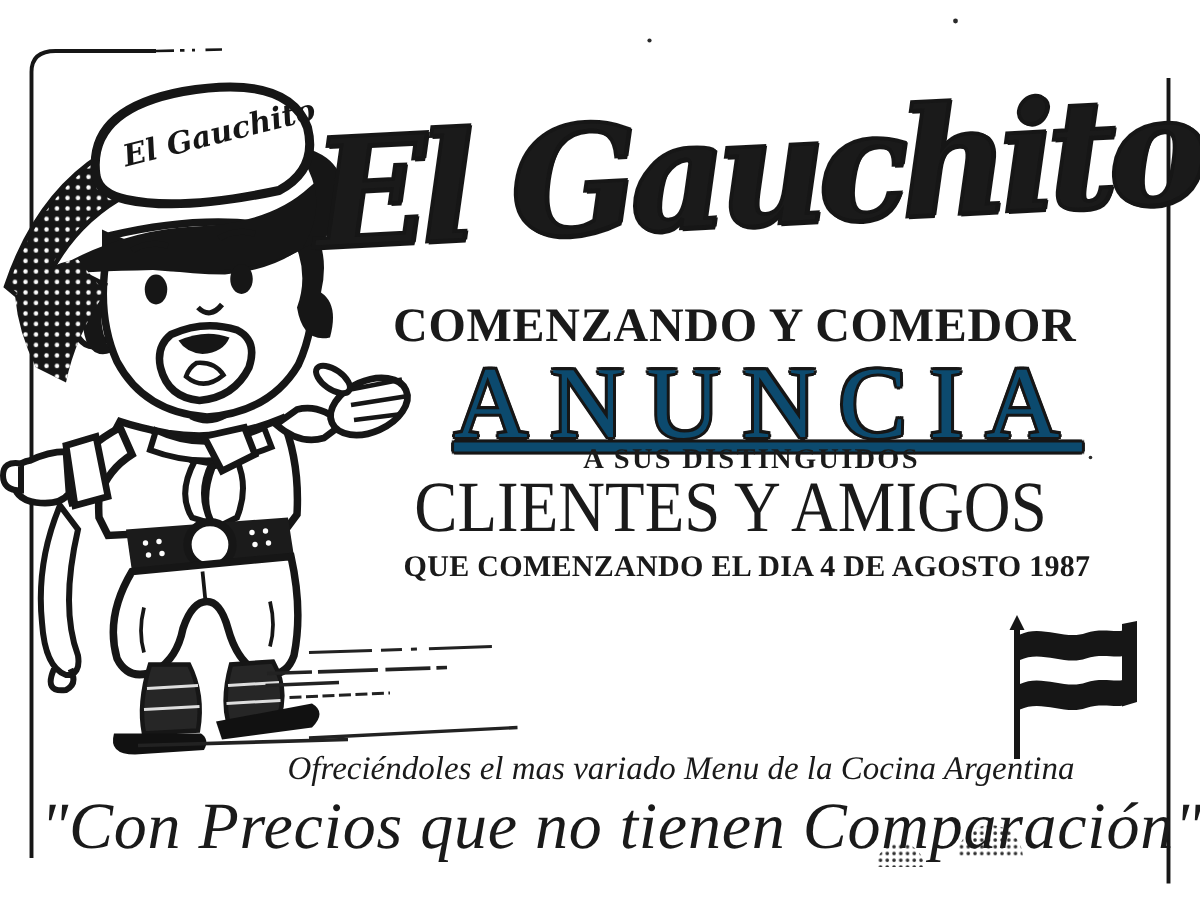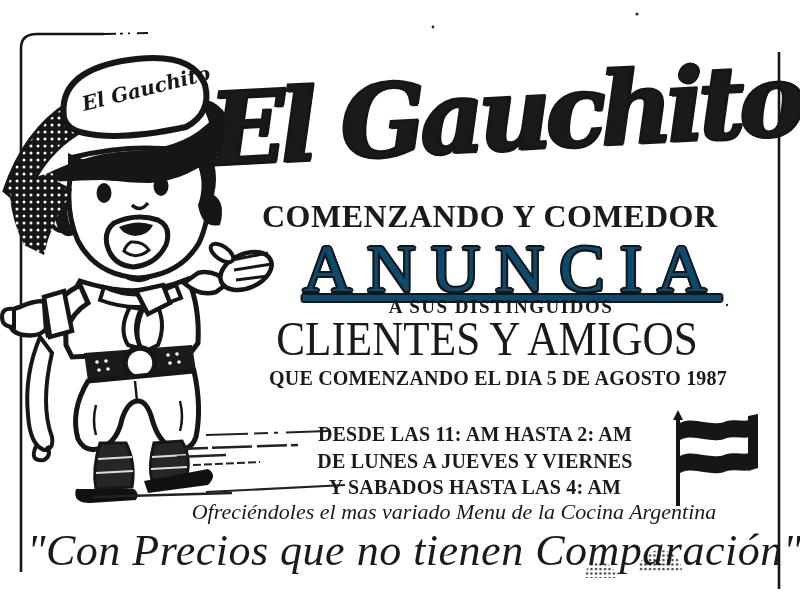--- a/index.html
+++ b/index.html
@@ -173,25 +173,20 @@
     </g>
   </svg>
 
   <div class="txt title">El Gauchito</div>
   <div class="txt subtitle">COMENZANDO Y COMEDOR</div>
   <div class="txt announce">ANUNCIA</div>
   <div class="txt salut-small">A SUS DISTINGUIDOS</div>
   <div class="txt salut-big">CLIENTES Y AMIGOS</div>
 
   <div class="txt opening">
-    <div>QUE COMENZANDO EL DIA 5 DE AGOSTO 1987</div>
+    <div>QUE COMENZANDO EL DIA 4 DE AGOSTO 1987</div>
   </div>
 
-  <div class="txt hours">
-    <div>DESDE LAS 11: AM HASTA 2: AM</div>
-    <div>DE LUNES A JUEVES Y VIERNES</div>
-    <div>Y SABADOS HASTA LAS 4: AM</div>
-  </div>
 
   <div class="txt menu-line">Ofreciéndoles el mas variado Menu de la Cocina Argentina</div>
   <div class="txt quote">"Con Precios que no tienen Comparación"</div>
 
 </div>
 
 </body></html>

